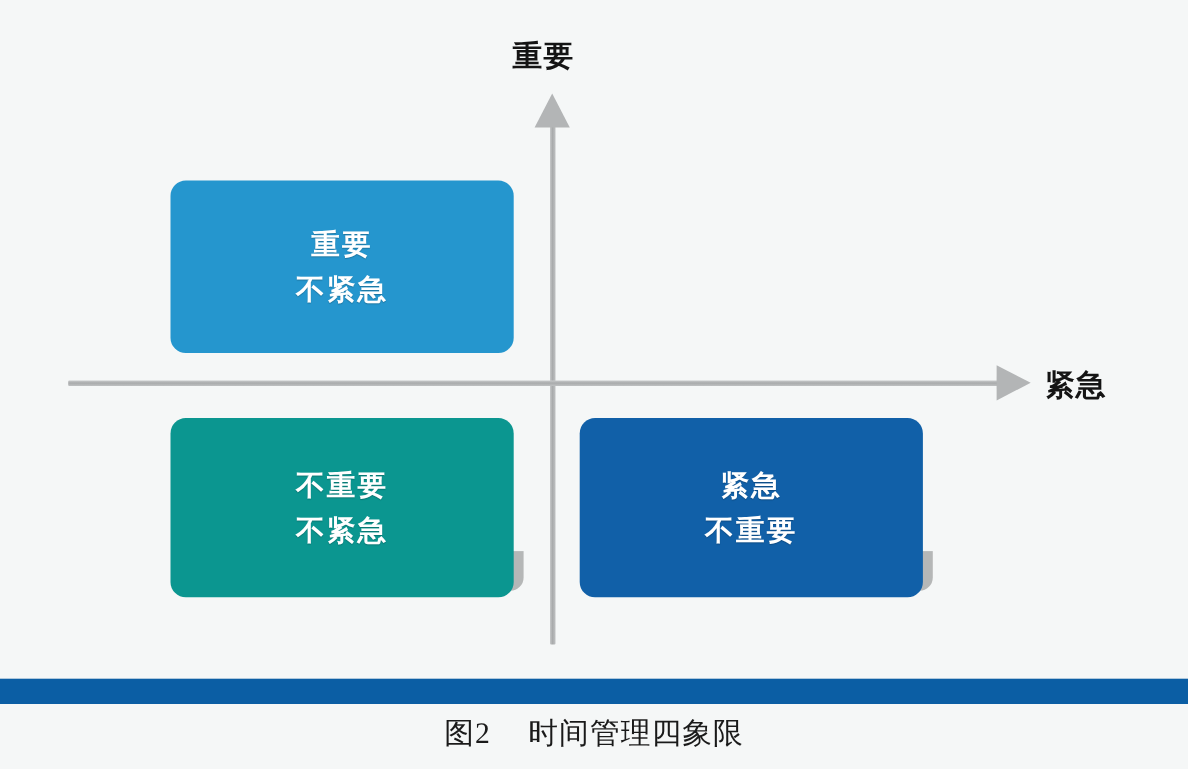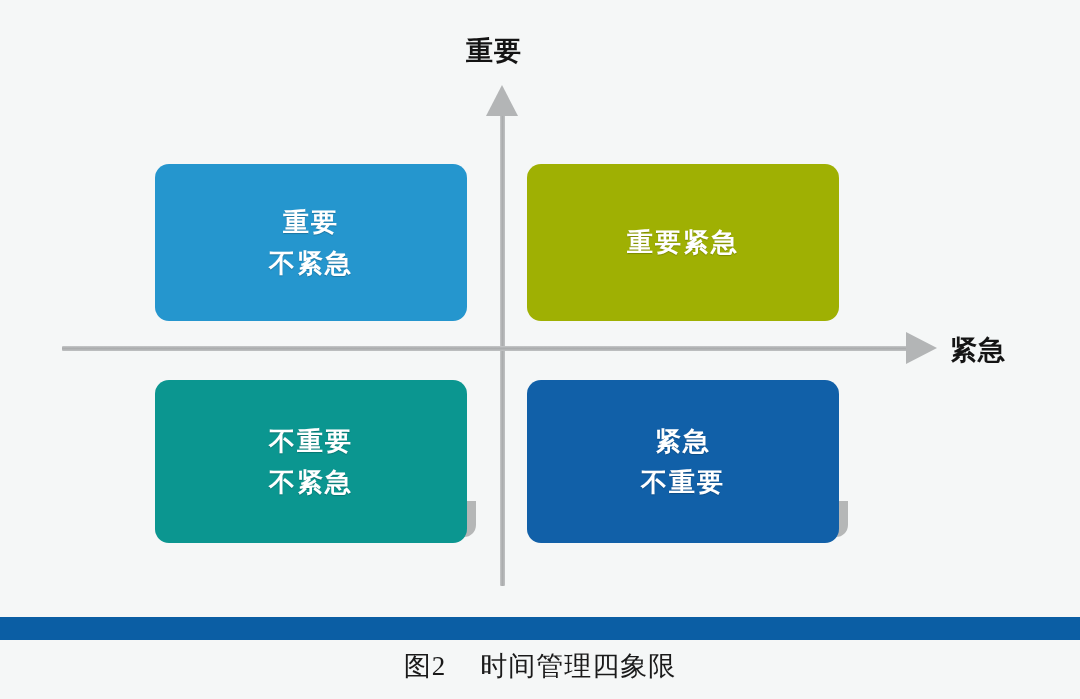--- a/index.html
+++ b/index.html
@@ -174,23 +174,20 @@
 
   <div class="axis-line-h"></div>
   <div class="axis-arrow-h"></div>
   <div class="axis-label axis-label-right">紧急</div>
 
   <div class="quadrant" id="q-top-left">
     <span class="line">重要</span>
     <span class="line">不紧急</span>
   </div>
 
-  <div class="quadrant" id="q-top-right">
-    <span class="line">重要紧急</span>
-  </div>
 
   <div class="quadrant" id="q-bottom-left">
     <span class="line">不重要</span>
     <span class="line">不紧急</span>
   </div>
 
   <div class="quadrant" id="q-bottom-right">
     <span class="line">紧急</span>
     <span class="line">不重要</span>
   </div>

